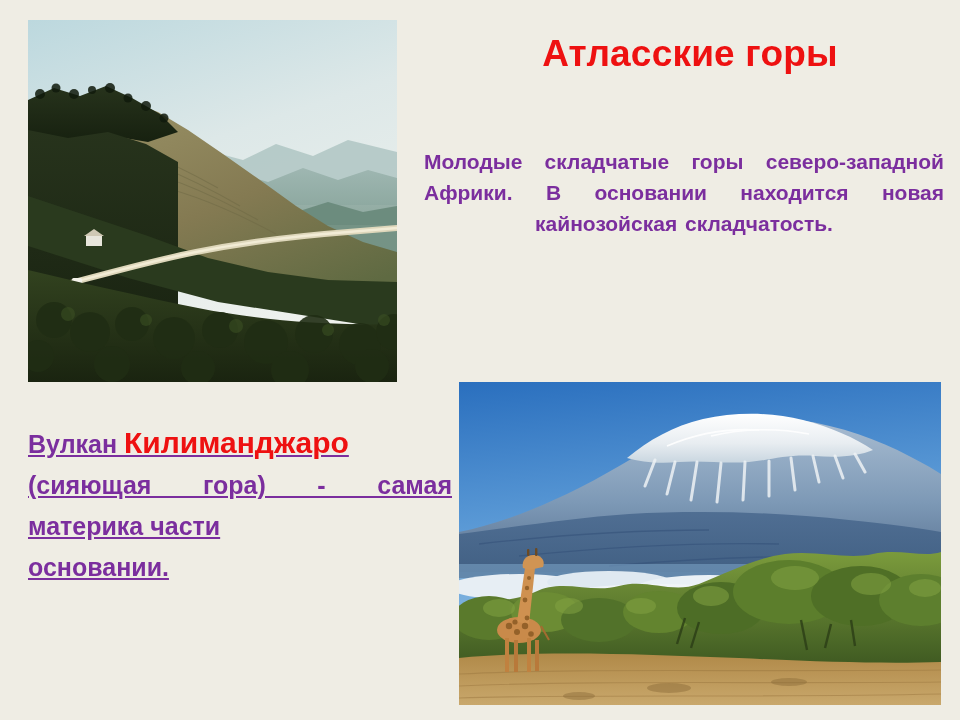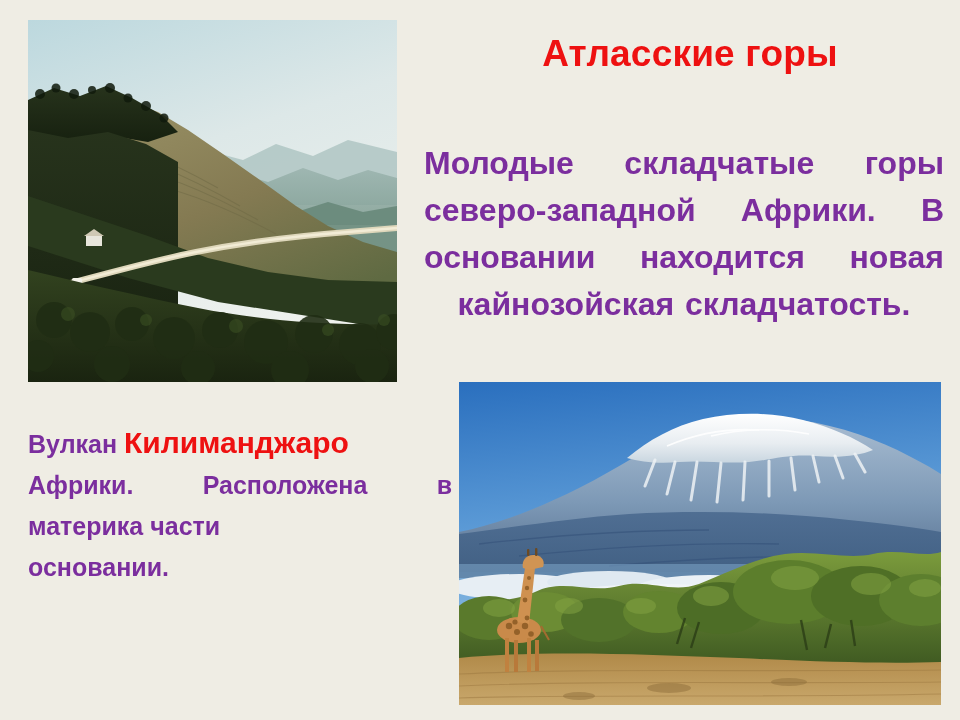--- a/index.html
+++ b/index.html
@@ -31,44 +31,44 @@
     font-weight: bold;
     color: #ee1111;
     letter-spacing: 0.2px;
     line-height: 1.1;
   }
 
   
   .desc-block {
     position: absolute;
     left: 424px;
-    top: 140px;
+    top: 147px;
     width: 520px;
     text-align: justify;
     text-align-last: center;
-    font-size: 32px;
+    font-size: 21px;
     font-weight: bold;
     color: #7b2e9e;
     line-height: 1.47;
     word-spacing: 2px;
   }
 
   
   .kili-block {
     position: absolute;
     left: 28px;
     top: 422px;
     width: 424px;
     font-size: 25px;
     font-weight: bold;
     color: #7b2e9e;
     line-height: 41px;
     text-align: justify;
   }
-  .kili-line { display: block; }
+  .kili-line { display: block; text-decoration: underline; }
   .kili-line.j {
     text-align: justify;
     text-align-last: justify;
   }
   .kili-name {
     color: #ee1111;
     font-size: 30px;
     font-weight: bold;
   }
 
@@ -196,21 +196,21 @@
 
   <div class="desc-block">
     <span>Молодые складчатые горы</span>
     <span>северо-западной Африки.  В</span>
     <span>основании находится новая</span>
     <span>кайнозойская складчатость.</span>
   </div>
 
   <div class="kili-block">
     <span class="kili-line"><span>Вулкан </span><span class="kili-name">Килиманджаро</span></span>
-    <span class="kili-line j">Африки. Расположена в</span>
+    <span class="kili-line j">(сияющая гора) - самая</span>
     <span class="kili-line">материка части</span>
     <span class="kili-line">основании.</span>
   </div>
 
   <div class="photo" id="photo-kilimanjaro">
     <svg viewBox="0 0 482 323" preserveAspectRatio="none">
       <defs>
         <linearGradient id="kSky" x1="0" y1="0" x2="0.15" y2="1">
           <stop offset="0%" stop-color="#2a6fbe"></stop>
           <stop offset="45%" stop-color="#5b9ad6"></stop>

